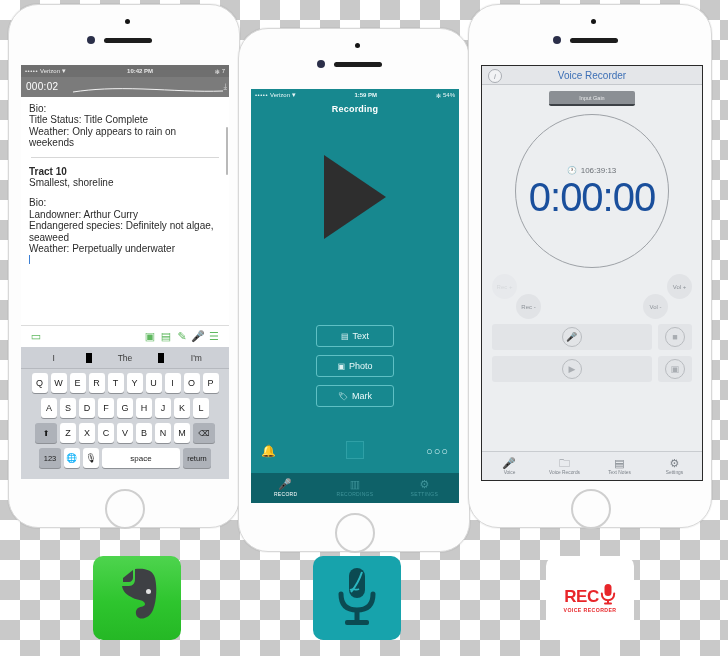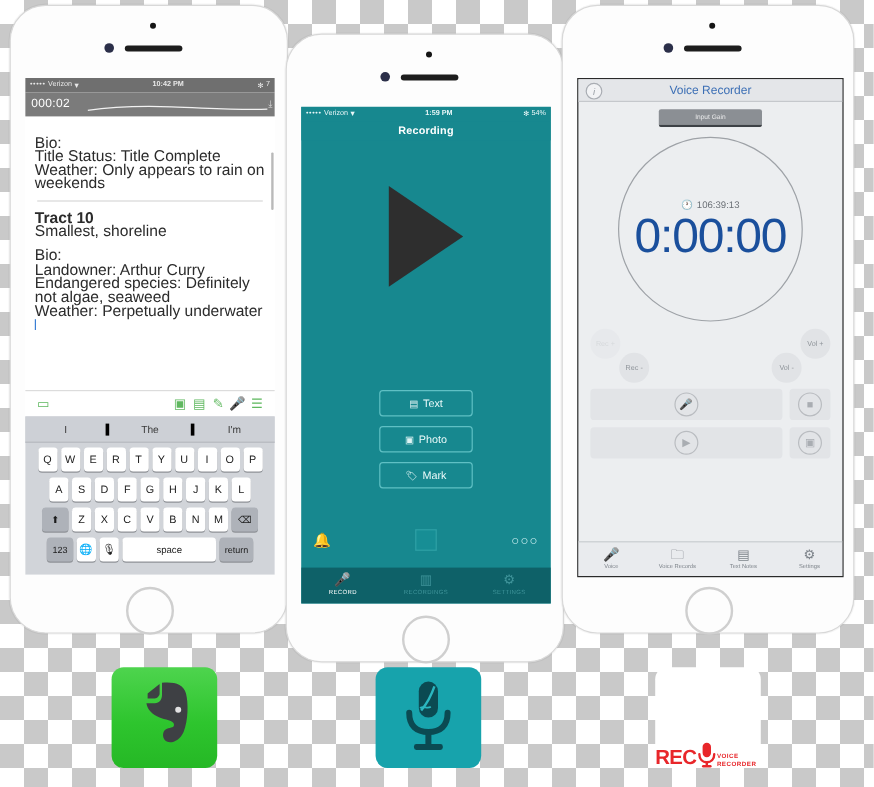--- a/index.html
+++ b/index.html
@@ -43,36 +43,36 @@
 
   
   #phone1{left:8px;top:4px;width:232px;height:524px;}
   #screen1{left:12px;top:60px;width:208px;height:414px;background:#ffffff;}
   .ev-status{background:#6f6f6f;color:#e9e9e9;}
   .ev-player{height:20px;background:#7b7b7b;position:relative;overflow:hidden;}
   .ev-time{position:absolute;left:5px;top:4px;color:#fff;font-size:10px;letter-spacing:.3px;}
   .ev-wave{position:absolute;left:52px;right:10px;top:10px;height:1px;}
   .ev-wave svg{display:block;}
   .ev-dl{position:absolute;right:2px;top:5px;color:#ddd;font-size:8px;}
-  .ev-body{padding:16px 8px 0 8px;font-size:13px;color:#2b2b2b;line-height:11.4px;position:relative;}
+  .ev-body{padding:6px 8px 0 8px;font-size:10px;color:#2b2b2b;line-height:11.4px;position:relative;}
   .ev-body p{margin:0;}
   .ev-divider{border-top:1px solid #d7d7d7;margin:8px 2px 8px 2px;}
   .ev-h{font-weight:bold;}
   .ev-caret{display:inline-block;width:1px;height:9px;background:#3b7fd4;vertical-align:-1px;}
   .ev-scroll{position:absolute;right:1px;top:30px;width:2px;height:48px;background:#b9b9b9;border-radius:2px;}
   .ev-toolbar{position:absolute;left:0;bottom:132px;width:100%;height:22px;border-top:1px solid #dcdcdc;
               background:#fff;display:flex;align-items:center;box-sizing:border-box;padding:0 7px;}
   .ev-toolbar .sp{flex:1;}
   .ev-ic{width:16px;text-align:center;color:#5fb85f;font-size:11px;}
   .ev-ic.red{color:#e05b4e;}
   
   .kb{position:absolute;left:0;bottom:0;width:100%;height:132px;background:#d1d4d9;}
   .kb-pred{height:21px;display:flex;align-items:center;background:#cdd0d6;border-bottom:1px solid #b6b9bf;}
   .kb-pred div{flex:1;text-align:center;font-size:8.5px;color:#3a3a3a;}
-  .kb-pred div+div{border-left:3px solid #000000;}
+  .kb-pred div+div{border-left:6px solid #000000;}
   .kb-rows{padding:4px 2px 0 2px;}
   .kb-row{display:flex;justify-content:center;gap:3px;margin-bottom:5px;}
   .key{background:#fff;border-radius:3px;width:16px;height:20px;display:flex;align-items:center;justify-content:center;
        font-size:9px;color:#1b1b1b;box-shadow:0 1px 0 #8e9196;}
   .key.wide{width:22px;background:#aeb2b9;font-size:8px;}
   .key.space{flex:1;max-width:78px;font-size:8px;}
   .key.num{width:22px;background:#aeb2b9;font-size:7.5px;}
   .key.ret{width:28px;background:#aeb2b9;font-size:7.5px;}
 
   
@@ -126,21 +126,21 @@
   .v3-tab{flex:1;display:flex;flex-direction:column;align-items:center;justify-content:center;gap:1px;color:#7d838a;}
   .v3-tab .ti{font-size:11px;line-height:11px;}
   .v3-tab .tl{font-size:4.8px;}
 
   
   .appicon{position:absolute;border-radius:10px;}
   #icon-evernote{left:93px;top:556px;width:88px;height:84px;
      background:linear-gradient(180deg,#4ed44e 0%,#2ec52e 55%,#25b825 100%);}
   #icon-teal{left:313px;top:556px;width:88px;height:84px;background:#17a3ac;border-radius:10px;}
   #icon-rec{left:546px;top:556px;width:88px;height:84px;background:#ffffff;}
-  #icon-rec .rec-wrap{display:flex;align-items:flex-end;justify-content:center;height:100%;flex-direction:row;}
+  #icon-rec .rec-wrap{display:flex;align-items:center;justify-content:center;height:100%;flex-direction:column;}
   .rec-top{display:flex;align-items:flex-end;gap:1px;}
   .rec-word{color:#e8262a;font-weight:bold;font-size:17px;letter-spacing:-.5px;line-height:17px;}
   .rec-sub{color:#e8262a;font-weight:bold;font-size:5.2px;letter-spacing:.4px;margin-top:2px;}
 </style>
 </head>
 <body>
 
 <div class="stage">
 
   <div class="phone" id="phone1">

